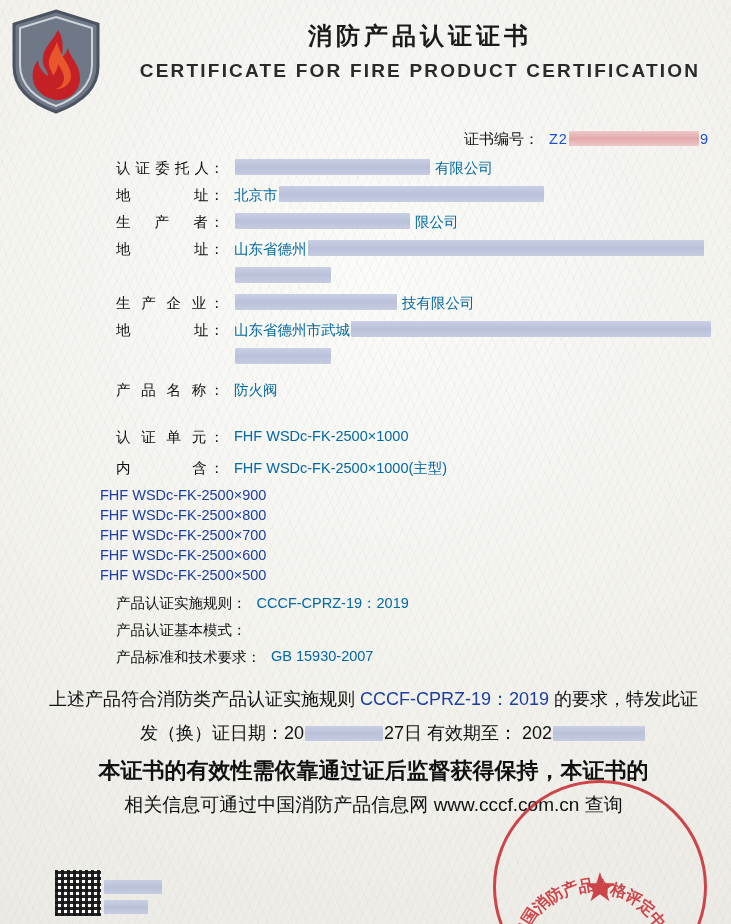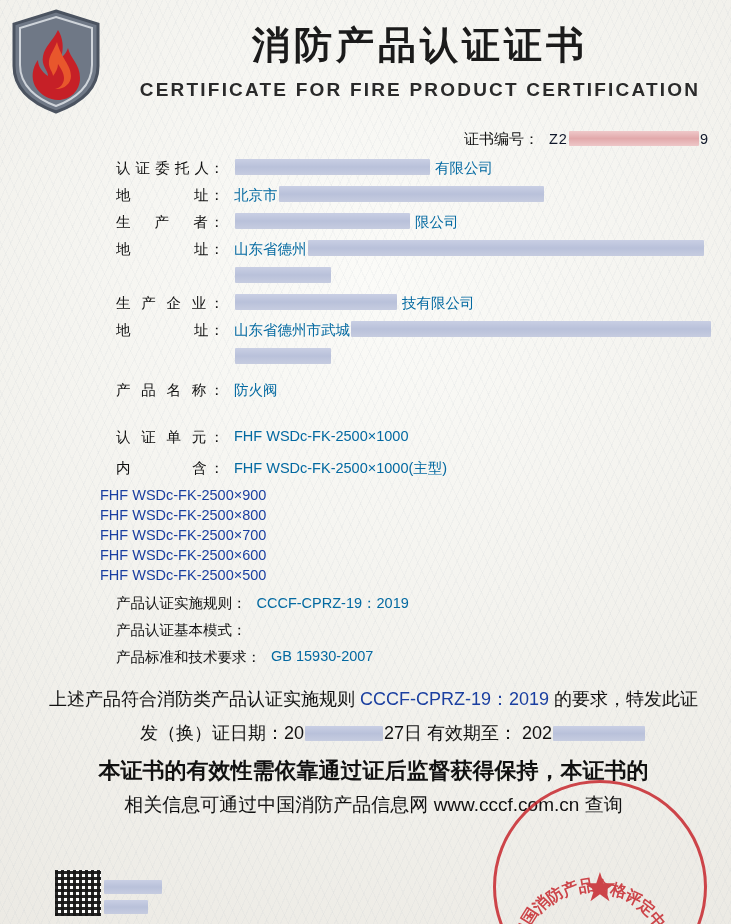--- a/index.html
+++ b/index.html
@@ -38,21 +38,21 @@
   }
   .title-block {
     position: absolute;
     left: 120px;
     top: 20px;
     width: 600px;
     text-align: center;
   }
   .title-cn {
     font-family: "Liberation Serif", serif;
-    font-size: 38px;
+    font-size: 24px;
     font-weight: bold;
     letter-spacing: 4px;
     color: #1b1b1b;
     white-space: nowrap;
   }
   .title-en {
     margin-top: 8px;
     font-family: "Liberation Sans", sans-serif;
     font-size: 19px;
     font-weight: bold;
@@ -64,21 +64,21 @@
   
   .cert-no {
     position: absolute;
     right: 22px;
     top: 130px;
     font-size: 15px;
     color: #111;
     white-space: nowrap;
   }
   .cert-no .val {
-    color: #0f172a;
+    color: #1d4ed8;
     letter-spacing: 1px;
     margin-top: 12px;
   }
 
   
   .rows {
     position: absolute;
     left: 8px;
     top: 158px;
     width: 731px;

